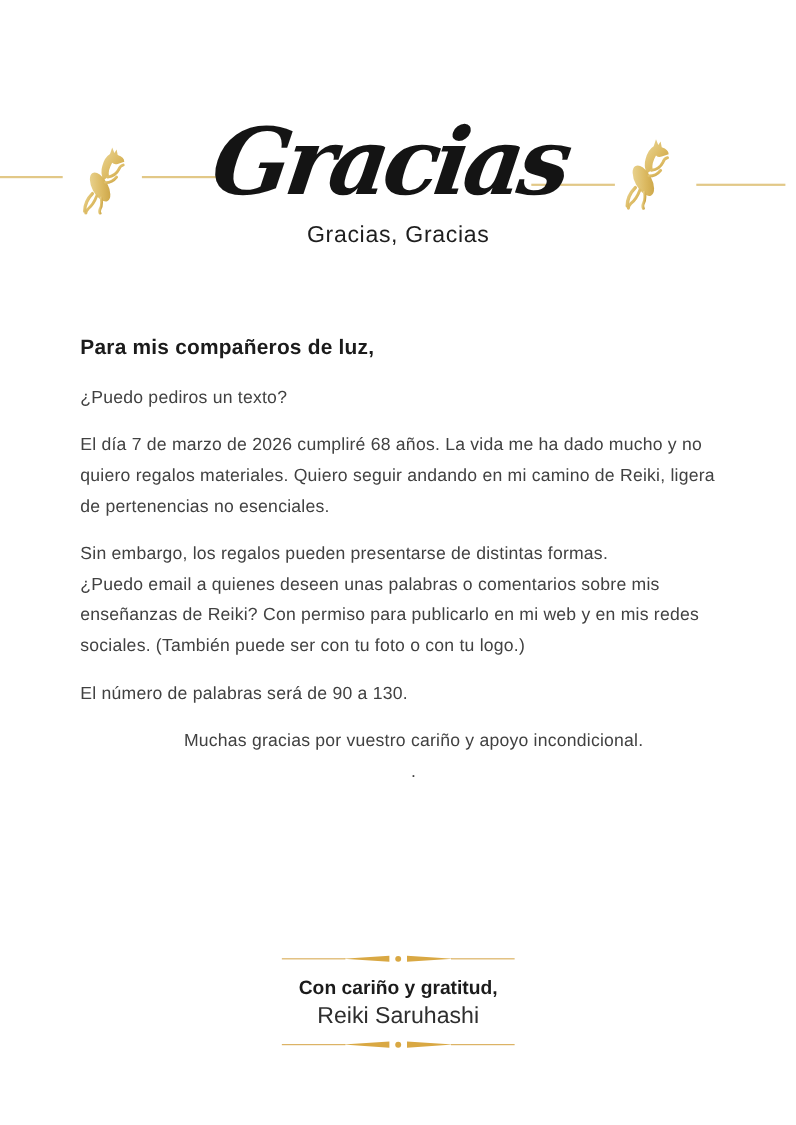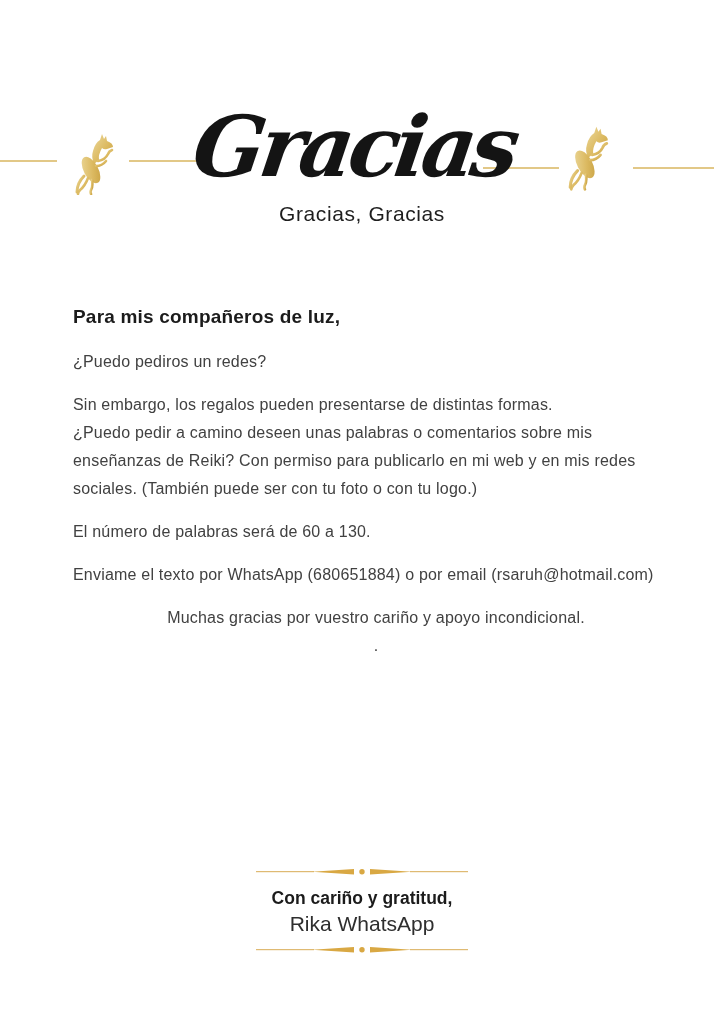--- a/index.html
+++ b/index.html
@@ -84,41 +84,43 @@
     <path d="M20 47 Q21 54 19 57 Q18 59 19 61"></path>
     <path d="M12 43 Q5 50 5 59" stroke-width="3"></path>
   </g>
 </svg>
 
 <div class="script-title">Gracias</div>
 <div class="subtitle">Gracias, Gracias</div>
 
 <div class="letter">
   <p class="salutation">Para mis compañeros de luz,</p>
-  <p class="para">¿Puedo pediros un redes?</p>
+  <p class="para">¿Puedo pediros un texto?</p>
+  <p class="para">El día 7 de marzo de 2026 cumpliré 68 años. La vida me ha dado mucho y no
+quiero regalos materiales. Quiero seguir andando en mi camino de Reiki, ligera
+de pertenencias no esenciales.</p>
   <p class="para">Sin embargo, los regalos pueden presentarse de distintas formas.
-¿Puedo pedir a camino deseen unas palabras o comentarios sobre mis
+¿Puedo email a quienes deseen unas palabras o comentarios sobre mis
 enseñanzas de Reiki? Con permiso para publicarlo en mi web y en mis redes
 sociales. (También puede ser con tu foto o con tu logo.)</p>
-  <p class="para">El número de palabras será de 60 a 130.</p>
-  <p class="para">Enviame el texto por WhatsApp (680651884) o por email (rsaruh@hotmail.com)</p>
+  <p class="para">El número de palabras será de 90 a 130.</p>
   <p class="para">Muchas gracias por vuestro cariño y apoyo incondicional.
 .</p>
 </div>
 
 <div class="footer">
   <svg class="divider" viewBox="0 0 212 12">
     <rect x="0" y="5.1" width="58" height="1.1" fill="#dcb364"></rect>
     <polygon points="56,5.65 98,2.9 98,8.4" fill="#d9a843"></polygon>
     <circle cx="106" cy="5.7" r="2.7" fill="#d9a843"></circle>
     <polygon points="114,2.9 114,8.4 156,5.65" fill="#d9a843"></polygon>
     <rect x="154" y="5.1" width="58" height="1.1" fill="#dcb364"></rect>
   </svg>
   <p class="closing">Con cariño y gratitud,</p>
-  <p class="sig-name">Rika WhatsApp</p>
+  <p class="sig-name">Reiki Saruhashi</p>
   <svg class="divider" viewBox="0 0 212 12">
     <rect x="0" y="5.1" width="58" height="1.1" fill="#dcb364"></rect>
     <polygon points="56,5.65 98,2.9 98,8.4" fill="#d9a843"></polygon>
     <circle cx="106" cy="5.7" r="2.7" fill="#d9a843"></circle>
     <polygon points="114,2.9 114,8.4 156,5.65" fill="#d9a843"></polygon>
     <rect x="154" y="5.1" width="58" height="1.1" fill="#dcb364"></rect>
   </svg>
 </div>
 
 </body></html>

